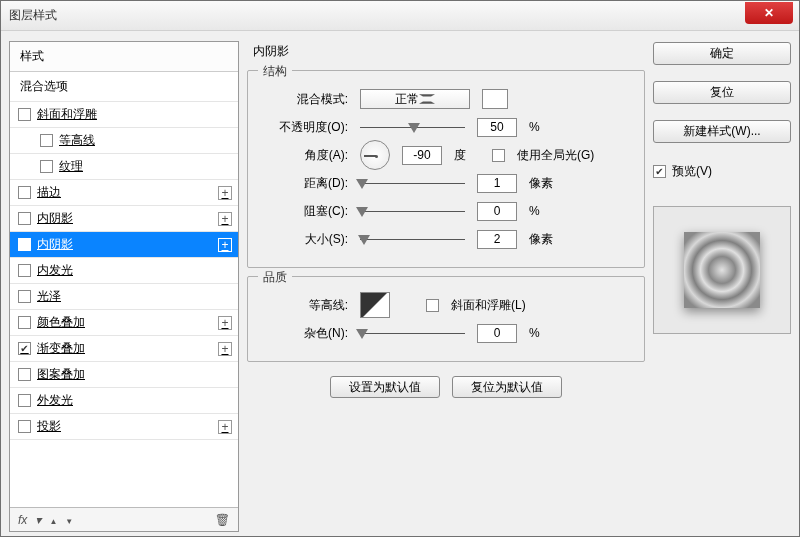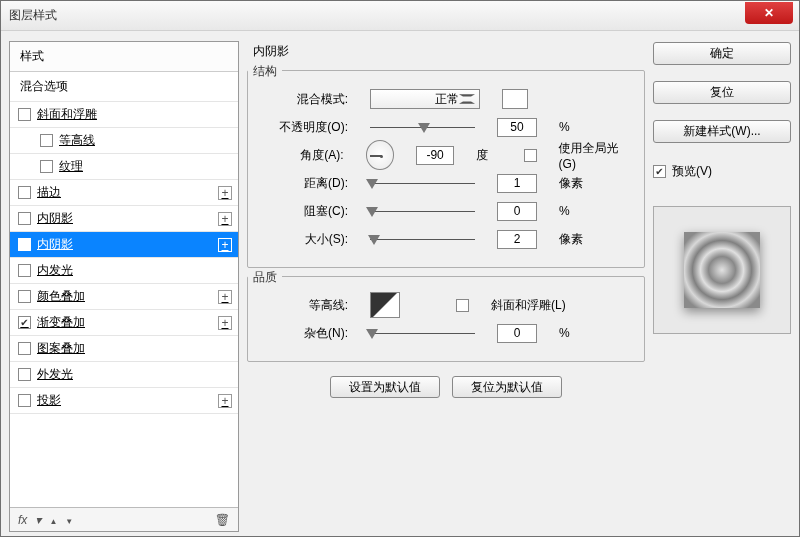--- a/index.html
+++ b/index.html
@@ -26,25 +26,25 @@
 .sel .plus{border-color:#fff;background:#0a84ff;}
 .plus:before{content:"+";font-size:12px;line-height:10px;color:#555;}
 .sel .plus:before{color:#fff;}
 .list-footer{height:24px;border-top:1px solid #bbb;background:#f5f5f5;display:flex;align-items:center;padding:0 8px;justify-content:space-between;font-style:italic;color:#555;}
 .list-footer .icons{display:flex;gap:8px;align-items:center;}
 .trash:before{content:"🗑";font-style:normal;}
 .arrow-up:before{content:"▲";font-size:8px;}
 .arrow-down:before{content:"▼";font-size:8px;}
 .mid-panel{flex:1;display:flex;flex-direction:column;gap:8px;padding-top:2px;}
 .group{border:1px solid #b0b0b0;border-radius:2px;padding:14px 12px 14px 12px;position:relative;}
-.group-title{position:absolute;top:-8px;left:0;background:#f0f0f0;padding:0 5px;color:#333;}
+.group-title{position:absolute;top:-8px;left:10px;background:#f0f0f0;padding:0 5px;color:#333;}
 .section-title{margin-bottom:2px;padding-left:6px;}
-.row{display:flex;align-items:center;height:28px;gap:22px;}
+.row{display:flex;align-items:center;height:28px;gap:12px;}
 .row .lbl{width:88px;text-align:right;}
-.select{width:110px;height:20px;border:1px solid #888;background:linear-gradient(#fff,#eee);display:flex;align-items:center;justify-content:flex-end;padding:0 4px;}
+.select{width:110px;height:20px;border:1px solid #888;background:linear-gradient(#fff,#eee);display:flex;align-items:center;justify-content:center;padding:0 4px;}
 .select:after{content:"";width:8px;height:8px;display:inline-block;border-top:4px solid #555;border-bottom:4px solid #555;border-left:4px solid transparent;border-right:4px solid transparent;transform:scaleY(0.6);}
 .colorbox{width:26px;height:20px;border:1px solid #888;background:#fff;}
 .slider{width:105px;height:14px;position:relative;display:flex;align-items:center;}
 .slider .track{height:1px;background:#555;width:100%;}
 .slider .thumb{position:absolute;width:0;height:0;border-left:6px solid transparent;border-right:6px solid transparent;border-top:10px solid #777;top:3px;}
 .numbox{width:40px;height:19px;border:1px solid #888;background:#fff;text-align:center;line-height:17px;}
 .unit{min-width:26px;}
 .angle-dial{width:30px;height:30px;border:1px solid #888;border-radius:50%;background:radial-gradient(#fff,#e8e8e8);position:relative;}
 .angle-dial:before{content:"";position:absolute;width:2px;height:12px;background:#555;left:14px;top:3px;transform-origin:50% 12px;transform:rotate(-90deg);}
 .angle-dial:after{content:"";position:absolute;width:3px;height:3px;background:#555;border-radius:50%;left:13.5px;top:13.5px;}
@@ -113,20 +113,26 @@
             </div>
             <div class="style-row">
               <span class="lbl">
                 <span class="cb"></span>
                 <span>内发光</span>
               </span>
             </div>
             <div class="style-row">
               <span class="lbl">
                 <span class="cb"></span>
+                <span>光泽</span>
+              </span>
+            </div>
+            <div class="style-row">
+              <span class="lbl">
+                <span class="cb"></span>
                 <span>颜色叠加</span>
               </span>
               <span class="plus"></span>
             </div>
             <div class="style-row">
               <span class="lbl">
                 <span class="cb checked"></span>
                 <span>渐变叠加</span>
               </span>
               <span class="plus"></span>

